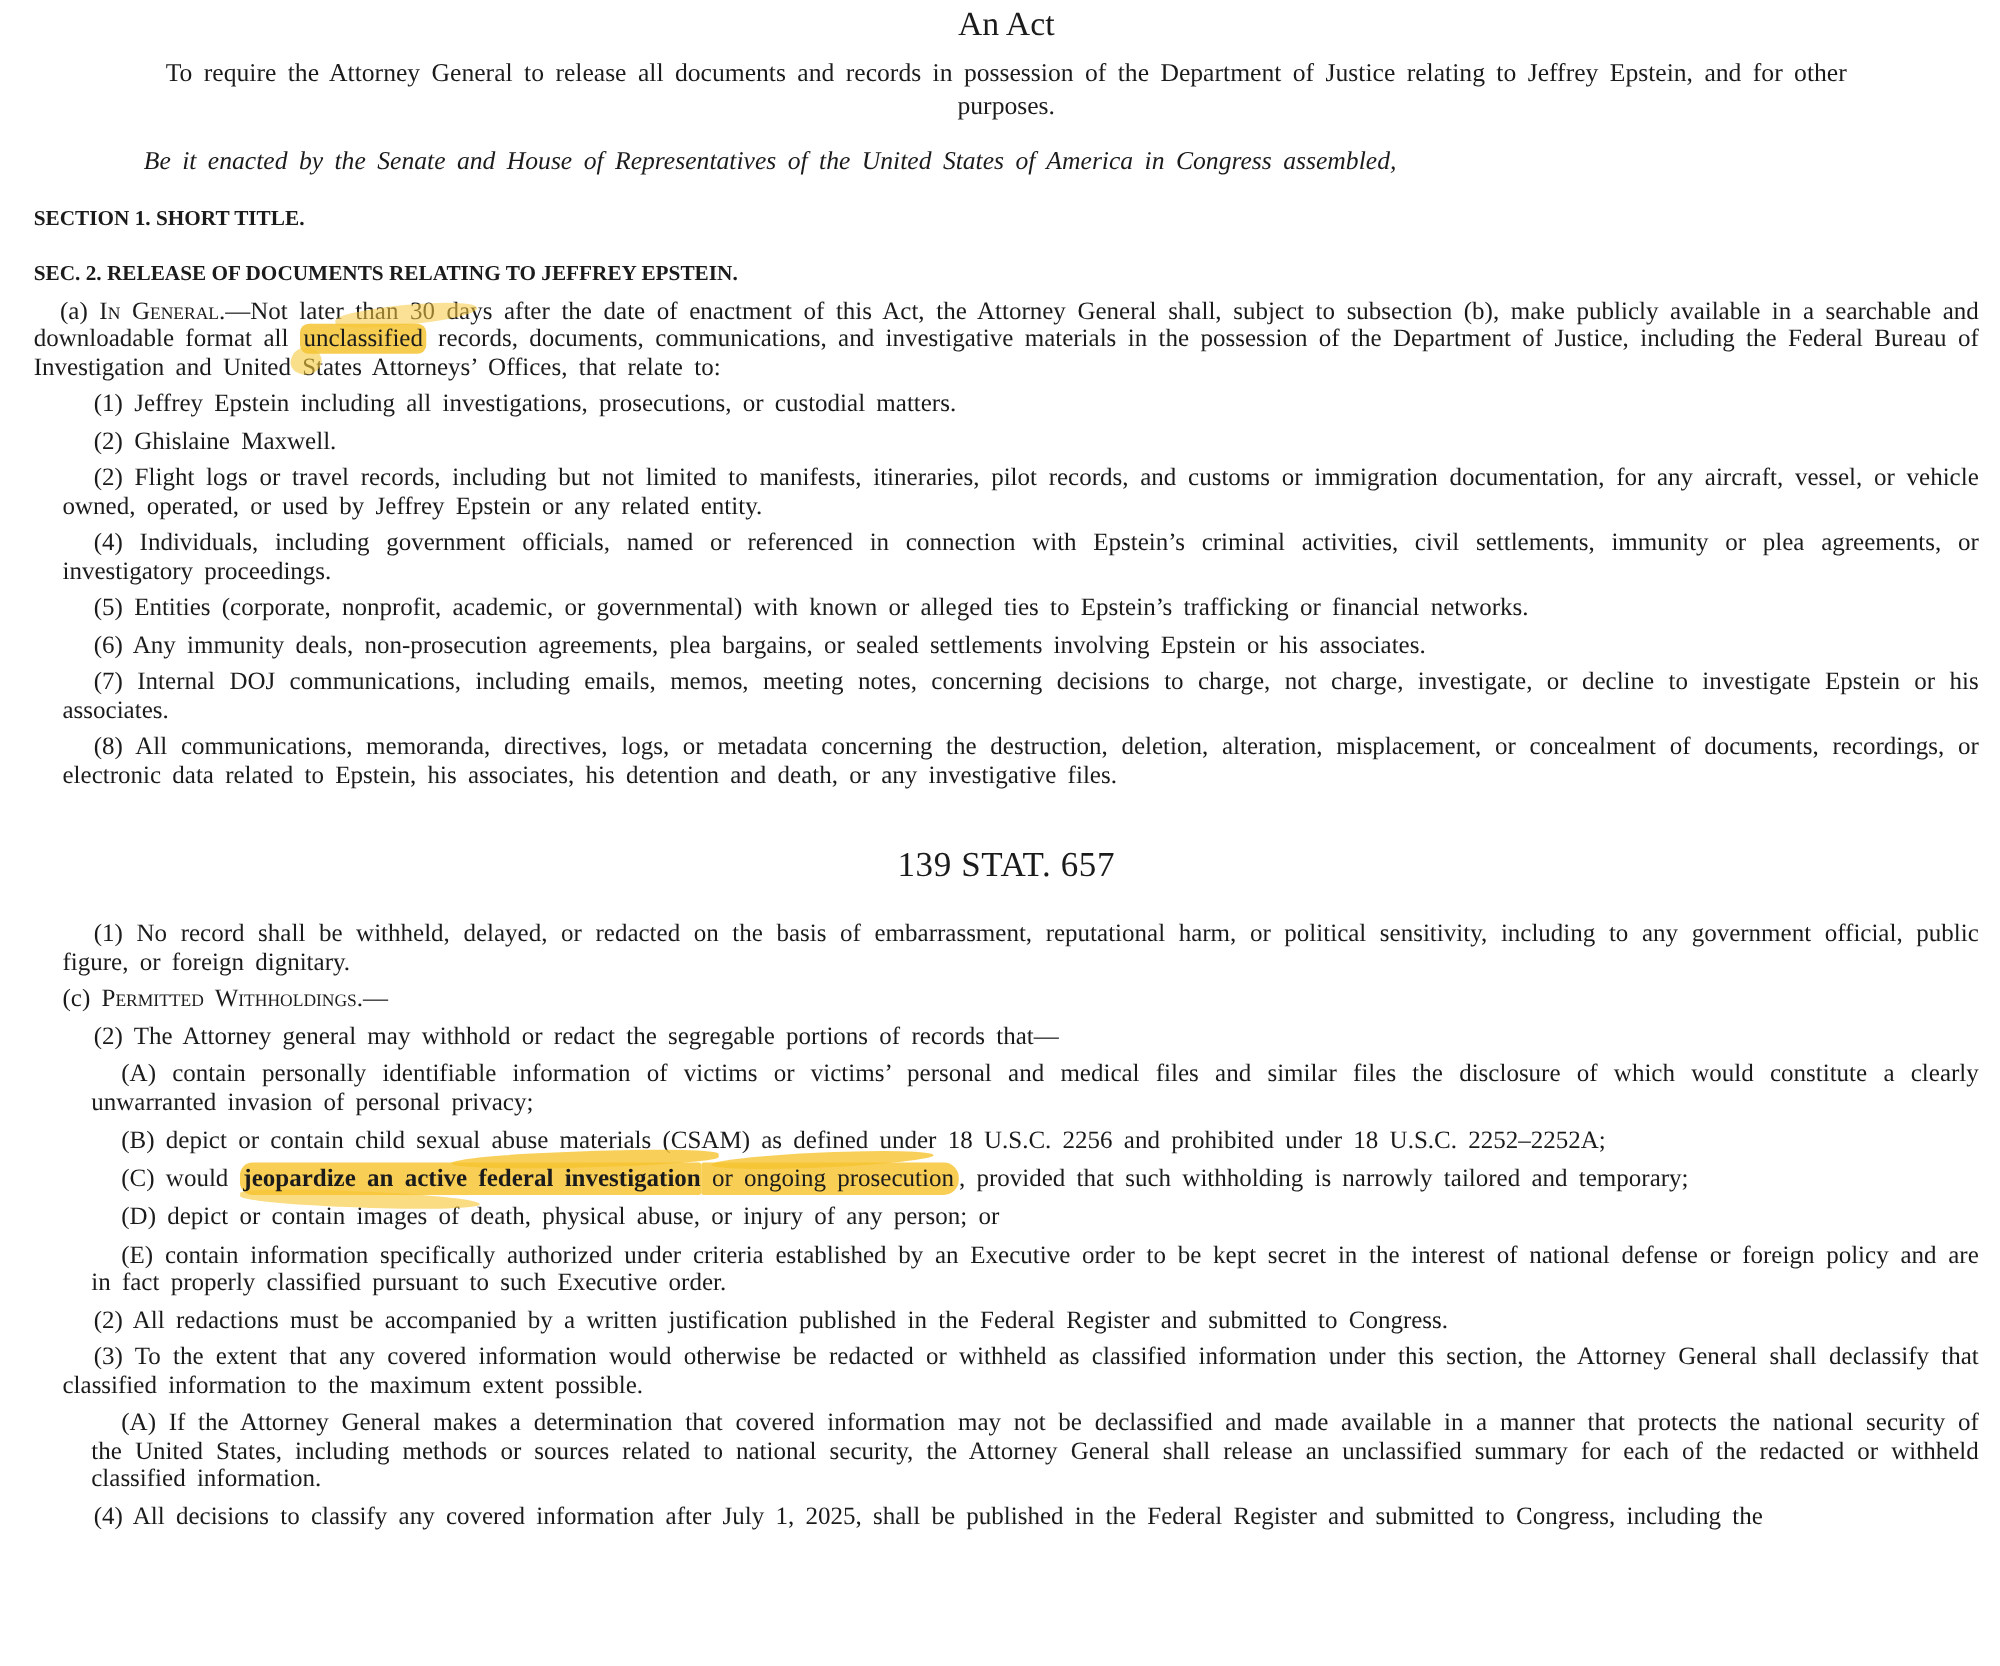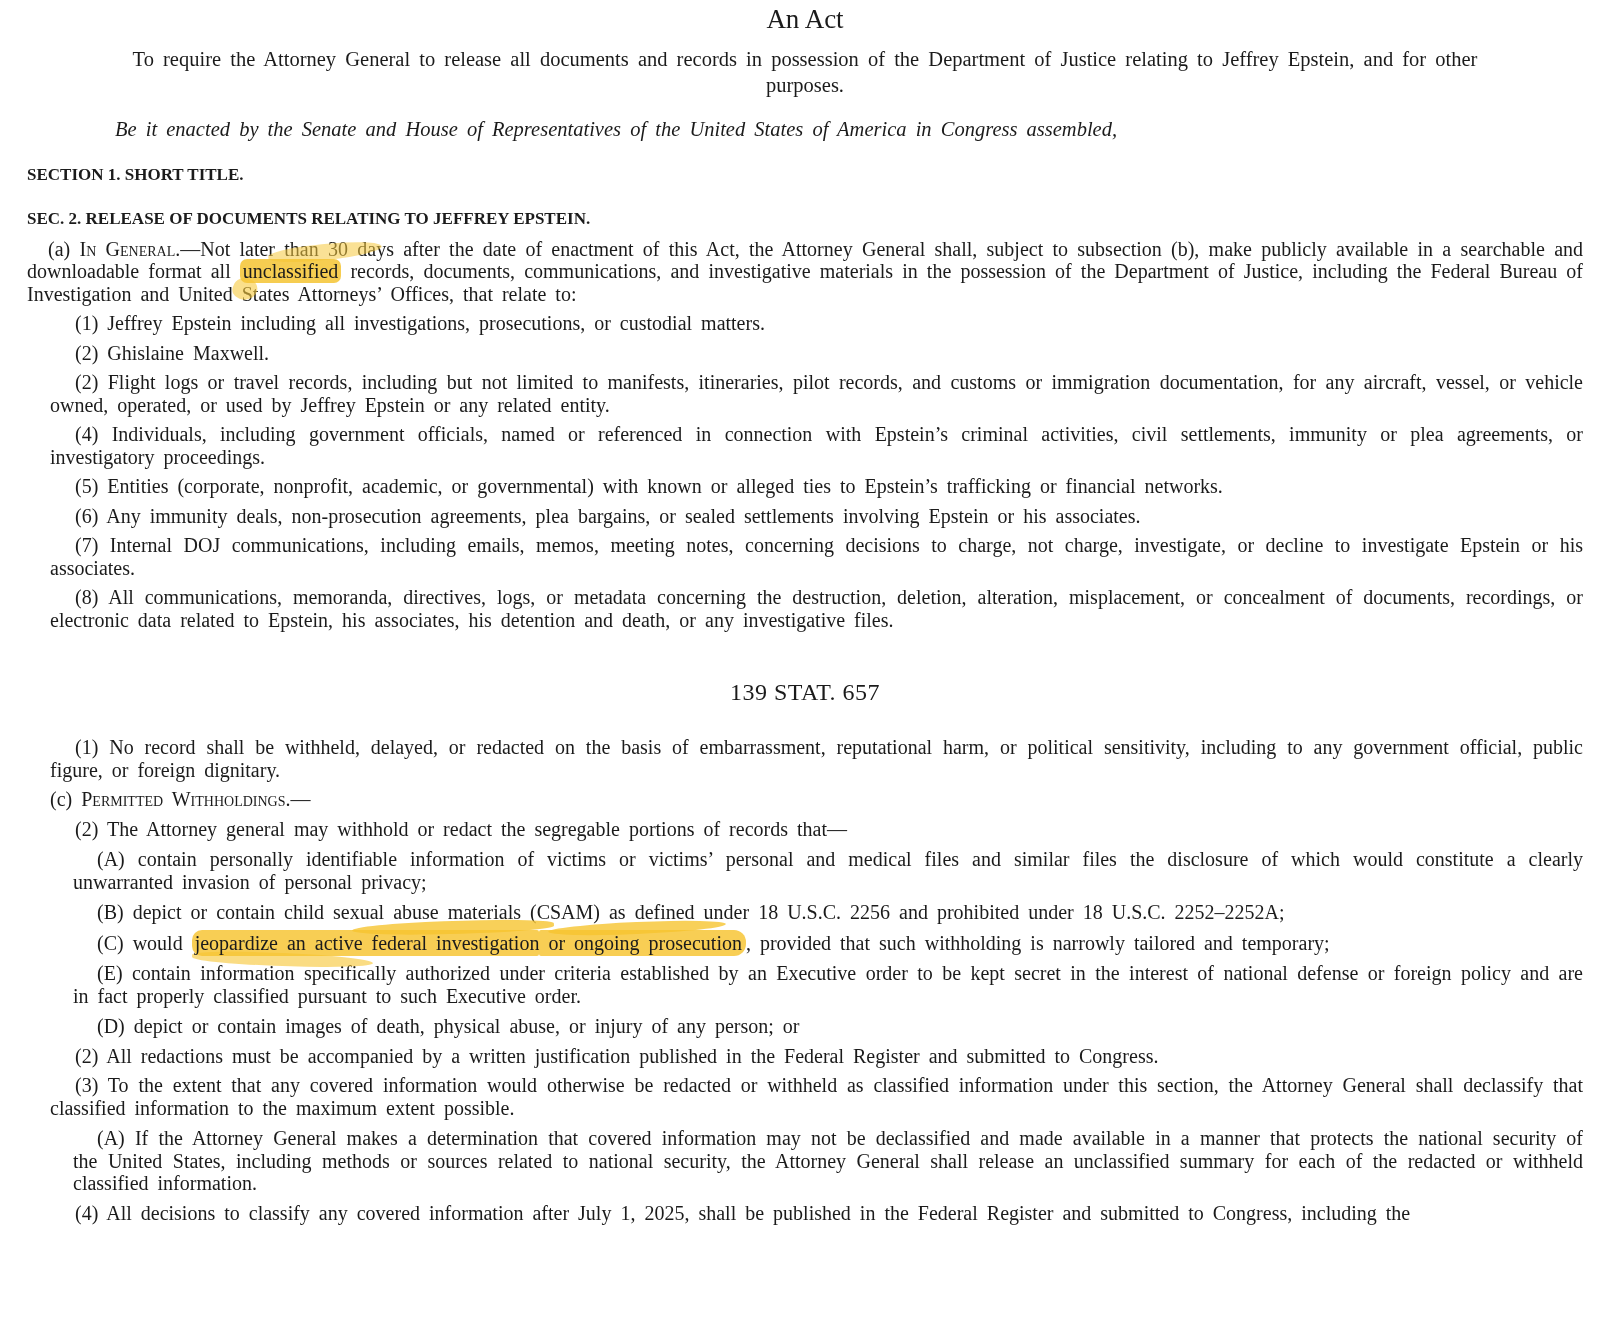--- a/index.html
+++ b/index.html
@@ -20,21 +20,21 @@
   .sec1-body { margin:3px 0 0 68px; }
 
   .just { text-align:justify; word-spacing:4px; }
   .para-a { margin-top:9px; text-indent:21px; }
   .subsec-heading { margin:7px 0 0 23px; }
   .item { margin:7px 0 0 23px; text-indent:25px; }
   .subitem { margin:8px 0 0 46px; text-indent:24px; }
 
   .sc { font-variant:small-caps; }
 
-  .page-marker { text-align:center; font-size:24px; line-height:27px; margin:48px 0 30px 0; letter-spacing:0.5px; }
+  .page-marker { text-align:center; font-size:28px; line-height:27px; margin:48px 0 30px 0; letter-spacing:0.5px; }
 
   
   .hl1 {
     position:relative; z-index:0;
     background:rgba(245,196,50,0.85);
     border-radius:7px; padding:1px 3px;
   }
   .hl1::before {
     content:""; position:absolute; z-index:-1;
     left:28%; top:-15px; width:112%; height:16px;
@@ -48,20 +48,21 @@
     background:rgba(246,201,62,0.6);
     border-radius:55% 45% 60% 40%;
     transform:rotate(20deg);
   }
 
   .hl2a {
     position:relative; z-index:0;
     background:rgba(246,195,46,0.82);
     border-radius:10px 2px 2px 10px;
     padding:2px 0 2px 3px;
+    font-weight:bold;
   }
   .hl2a::before {
     content:""; position:absolute; z-index:-1;
     left:46%; top:-9px; width:58%; height:13px;
     background:rgba(246,196,48,0.8);
     border-radius:50% 50% 40% 60%;
     transform:rotate(-2deg);
   }
   .hl2a::after {
     content:""; position:absolute; z-index:-1;
@@ -116,22 +117,22 @@
 
   <p class="just item">(1) No record shall be withheld, delayed, or redacted on the basis of embarrassment, reputational harm, or political sensitivity, including to any government official, public figure, or foreign dignitary.</p>
 
   <p class="just subsec-heading"><span>(c) </span><span class="sc">Permitted Withholdings</span><span>.—</span></p>
 
   <p class="just item">(2) The Attorney general may withhold or redact the segregable portions of records that—</p>
 
   <p class="just subitem">(A) contain personally identifiable information of victims or victims’ personal and medical files and similar files the disclosure of which would constitute a clearly unwarranted invasion of personal privacy;</p>
   <p class="just subitem">(B) depict or contain child sexual abuse materials (CSAM) as defined under 18 U.S.C. 2256 and prohibited under 18 U.S.C. 2252–2252A;</p>
   <p class="just subitem"><span>(C) would </span><span class="hl2a">jeopardize an active federal investigation</span><span class="hl2b"> or ongoing prosecution</span><span>, provided that such withholding is narrowly tailored and temporary;</span></p>
+  <p class="just subitem">(D) depict or contain images of death, physical abuse, or injury of any person; or</p>
   <p class="just subitem">(E) contain information specifically authorized under criteria established by an Executive order to be kept secret in the interest of national defense or foreign policy and are in fact properly classified pursuant to such Executive order.</p>
-  <p class="just subitem">(D) depict or contain images of death, physical abuse, or injury of any person; or</p>
 
   <p class="just item">(2) All redactions must be accompanied by a written justification published in the Federal Register and submitted to Congress.</p>
   <p class="just item">(3) To the extent that any covered information would otherwise be redacted or withheld as classified information under this section, the Attorney General shall declassify that classified information to the maximum extent possible.</p>
   <p class="just subitem">(A) If the Attorney General makes a determination that covered information may not be declassified and made available in a manner that protects the national security of the United States, including methods or sources related to national security, the Attorney General shall release an unclassified summary for each of the redacted or withheld classified information.</p>
 
   <p class="just item">(4) All decisions to classify any covered information after July 1, 2025, shall be published in the Federal Register and submitted to Congress, including the</p>
 
 </div>
 
 </body></html>

